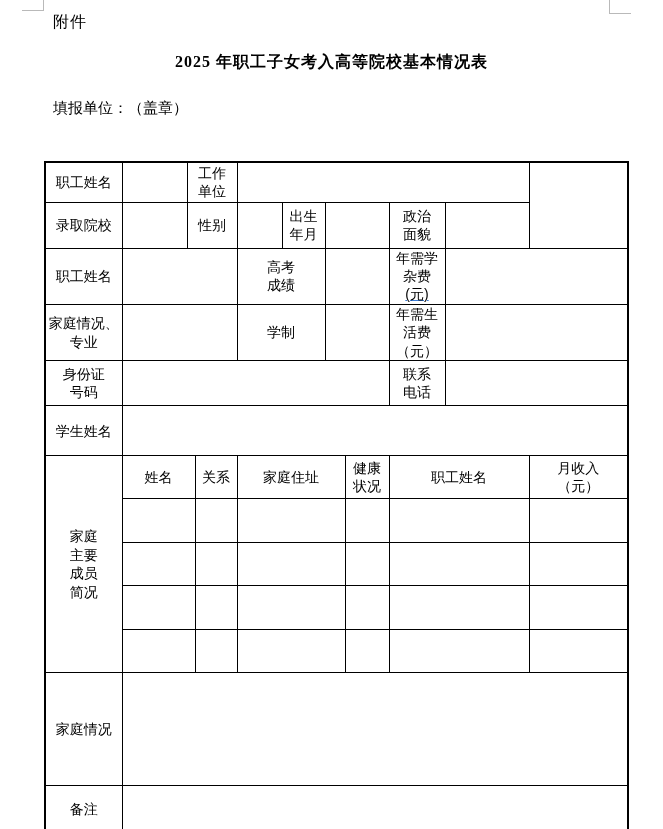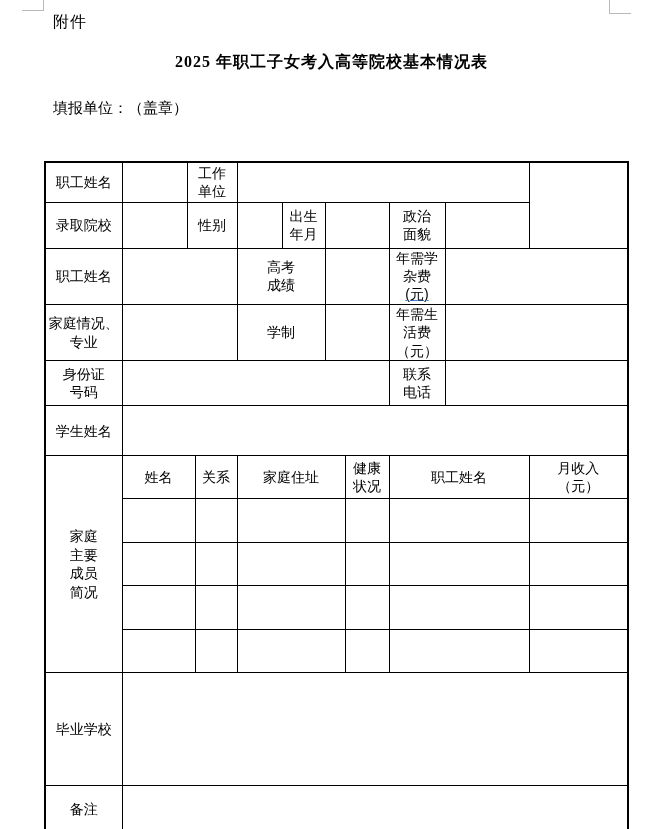--- a/index.html
+++ b/index.html
@@ -164,21 +164,21 @@
     <tr style="height:43px">
       <td class="blank" colspan="2"></td>
       <td class="blank"></td>
       <td class="blank" colspan="3"></td>
       <td class="blank"></td>
       <td class="blank" colspan="2"></td>
       <td class="blank"></td>
     </tr>
 
     <tr style="height:113px">
-      <td class="lbl">毕业学校</td>
+      <td class="lbl">家庭情况</td>
       <td class="blank" colspan="10"></td>
     </tr>
 
     <tr style="height:48px">
       <td class="lbl">备注</td>
       <td class="blank" colspan="10"></td>
     </tr>
   </tbody>
     </table>
 

